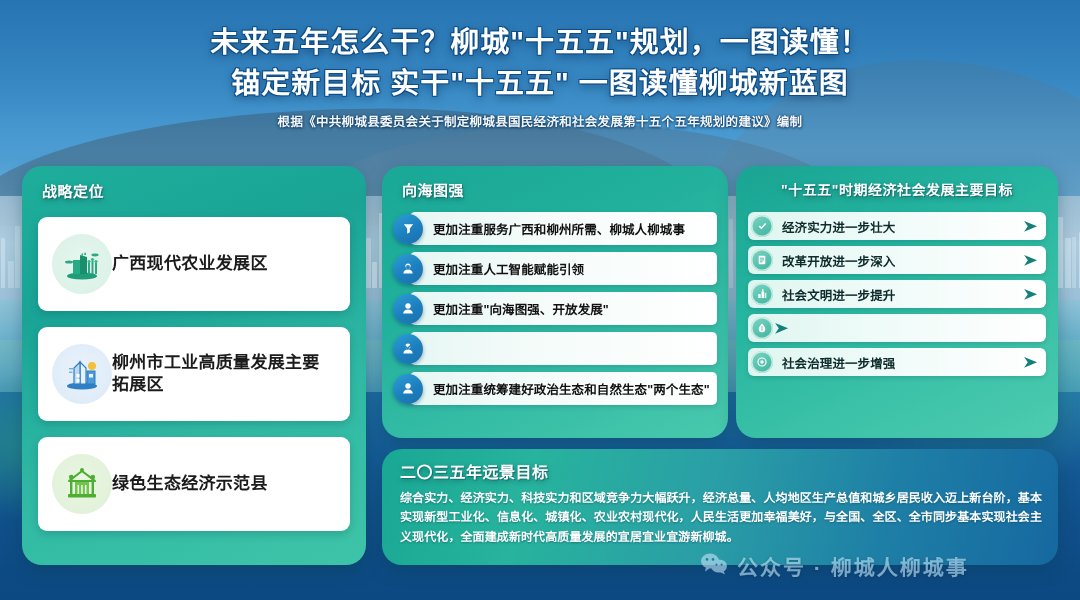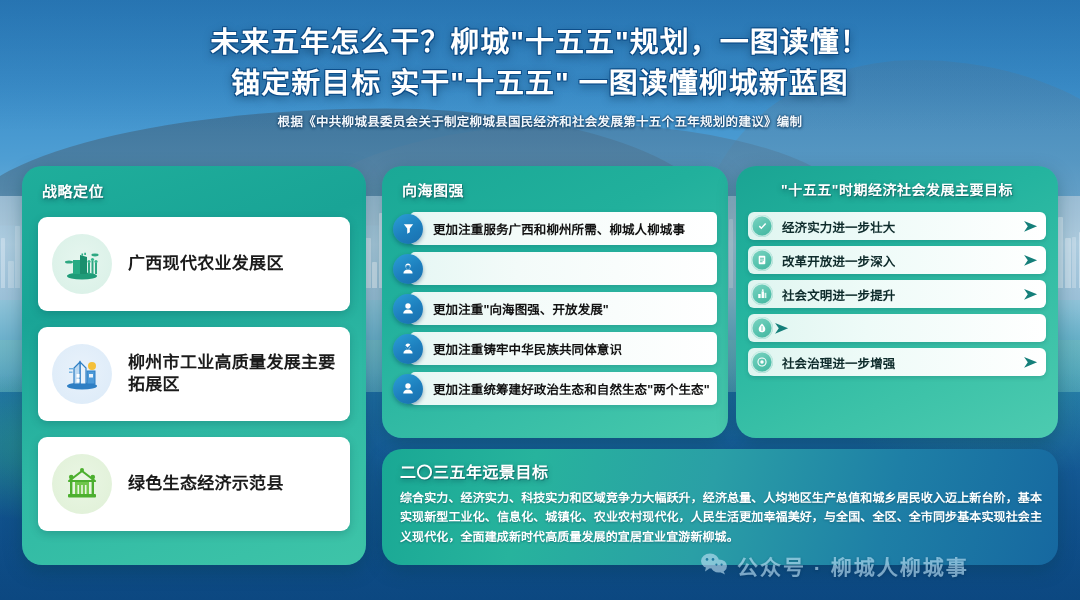--- a/index.html
+++ b/index.html
@@ -89,21 +89,21 @@
   
   #panel-left {
     left:22px; top:166px; width:344px; height:399px;
     background:linear-gradient(160deg,#1fae9b 0%,#19a496 30%,#2fb9a4 62%,#3ec4a8 100%);
     box-shadow:0 6px 18px rgba(6,60,70,.35);
   }
   #panel-left .panel-title { font-size:15px; margin:14px 0 0 20px; }
   .strat-list { margin:16px 16px 0 16px; display:flex; flex-direction:column; gap:16px; }
   .strat-card {
     background:#ffffff; border-radius:9px; height:94px;
-    display:flex; align-items:center; padding:0 14px; gap:16px;
+    display:flex; align-items:center; padding:0 14px; gap:0;
     box-shadow:0 3px 8px rgba(4,60,70,.22);
   }
   .strat-ico {
     width:60px; height:60px; border-radius:50%; flex:0 0 60px;
     display:flex; align-items:center; justify-content:center;
   }
   .ico-green { background:radial-gradient(circle at 50% 45%,#e6f6ef 0%,#d8f0e6 100%); }
   .ico-blue  { background:radial-gradient(circle at 50% 45%,#e9f2fb 0%,#dbeaf8 100%); }
   .ico-lgreen{ background:radial-gradient(circle at 50% 45%,#eaf6e4 0%,#dff0d6 100%); }
   .strat-txt { font-size:17px; font-weight:bold; color:#1b1b1b; line-height:1.28; letter-spacing:.3px; }
@@ -440,20 +440,21 @@
 
     <div class="req-item">
       <div class="req-bar"></div>
       <div class="req-ico">
         <svg width="16" height="16" viewBox="0 0 16 16">
           <circle cx="8" cy="5" r="2.6" fill="#ffffff"></circle>
           <path d="M8 8.6 c-3 0-4.6 1.8-4.6 3.8 h9.2 c0-2-1.6-3.8-4.6-3.8Z" fill="#ffffff"></path>
           <path d="M6.4 4.2 h3.2 v1.6 h1.2 L8 8.4 5.2 5.8 h1.2Z" fill="#1d7fbe"></path>
         </svg>
       </div>
+      <div class="req-txt">更加注重人工智能赋能引领</div>
     </div>
 
     <div class="req-item">
       <div class="req-bar"></div>
       <div class="req-ico">
         <svg width="16" height="16" viewBox="0 0 16 16">
           <circle cx="8" cy="5" r="2.7" fill="#ffffff"></circle>
           <path d="M8 8.6 c-3.1 0-4.8 1.9-4.8 4 h9.6 c0-2.1-1.7-4-4.8-4Z" fill="#ffffff"></path>
         </svg>
       </div>
@@ -462,21 +463,20 @@
 
     <div class="req-item">
       <div class="req-bar"></div>
       <div class="req-ico">
         <svg width="16" height="16" viewBox="0 0 16 16">
           <circle cx="8" cy="5" r="2.6" fill="#ffffff"></circle>
           <path d="M8 8.6 c-3 0-4.6 1.8-4.6 3.8 h9.2 c0-2-1.6-3.8-4.6-3.8Z" fill="#ffffff"></path>
           <path d="M5.6 4.6 L7.5 6.6 10.6 3.4 11.6 4.4 7.5 8.6 4.6 5.6Z" fill="#1d7fbe"></path>
         </svg>
       </div>
-      <div class="req-txt">更加注重铸牢中华民族共同体意识</div>
     </div>
 
     <div class="req-item">
       <div class="req-bar"></div>
       <div class="req-ico">
         <svg width="16" height="16" viewBox="0 0 16 16">
           <circle cx="8" cy="5" r="2.7" fill="#ffffff"></circle>
           <path d="M8 8.6 c-3.1 0-4.8 1.9-4.8 4 h9.6 c0-2.1-1.7-4-4.8-4Z" fill="#ffffff"></path>
         </svg>
       </div>

